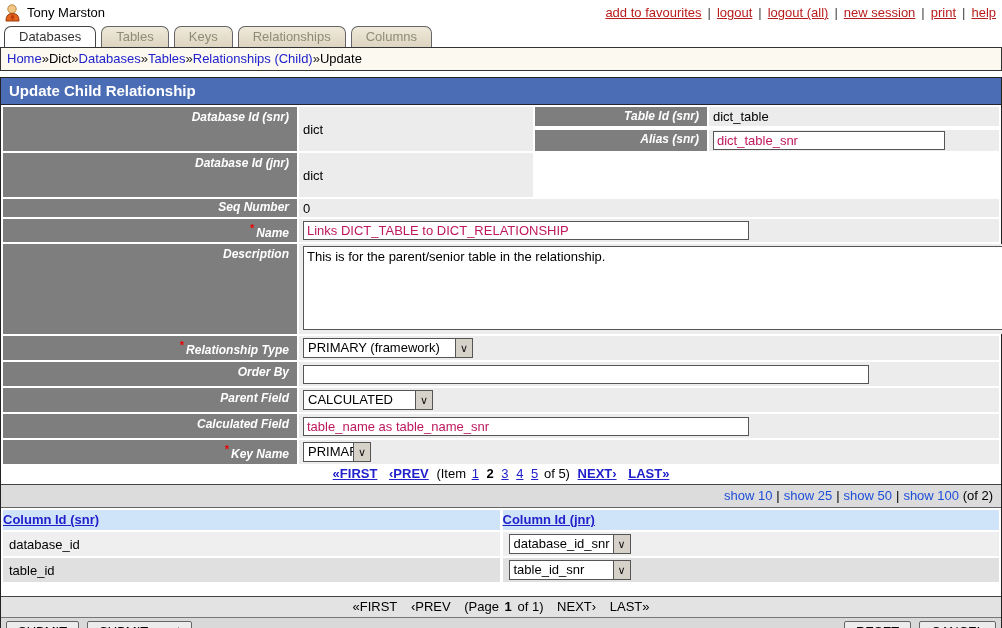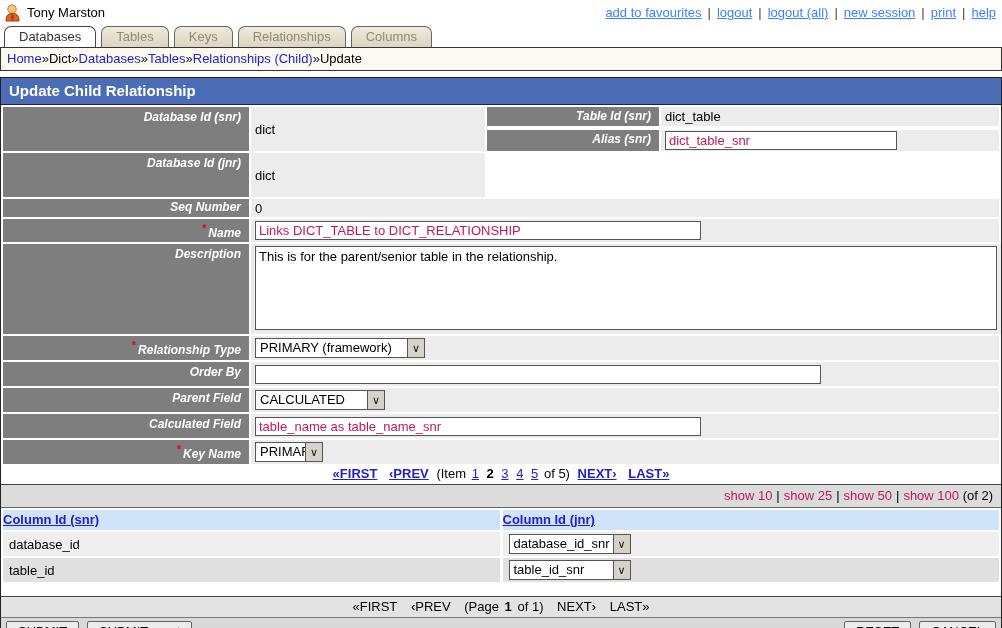--- a/index.html
+++ b/index.html
@@ -3,21 +3,21 @@
 <meta charset="utf-8">
 <style>
   * { box-sizing: border-box; }
   html,body { margin:0; padding:0; background:#fff; }
   body { font-family:"Liberation Sans","DejaVu Sans",sans-serif; font-size:13px; color:#000; width:1002px; }
 
   
   .topbar { display:flex; justify-content:space-between; align-items:center; height:24px; padding:1px 4px 0 4px;text-align:center; }
   .userbox { display:flex; align-items:center; gap:6px; }
   .toplinks { display:flex; align-items:center; gap:6px; padding-right:2px; }
-  .toplinks a { color:#3b82f6; }
+  .toplinks a { color:#b91c1c; }
   .toplinks .sep { color:#444; }
 
   
   .tabs { display:flex; align-items:flex-end; gap:5px; padding-left:4px; height:23px; }
   .tab { border:1px solid #666; border-bottom:none; border-radius:7px 7px 0 0; padding:2px 14px 3px 14px;
          background:linear-gradient(#efe9da,#ddd5c1); color:#8f8b74; cursor:pointer; }
   .tab.active { background:#fff; color:#333; border-color:#444; }
 
   
   .crumbbar { border:1px solid #333; background:#fbf9f0; padding:3px 6px 4px 6px; }
@@ -26,21 +26,21 @@
 
   .gap { height:6px; }
 
   
   .mainbox { border:1px solid #222; }
   .titlebar { background:#4a6db5; color:#fff; font-weight:bold; font-size:15px; padding:4px 8px 5px 8px; border-bottom:1px solid #223; }
 
   
   .formarea { background:#fff; padding:2px 2px 0 2px; }
   .frow { display:flex; gap:2px; margin-bottom:2px; }
-  .lbl { width:246px; background:#7e7e7e; color:#fff; font-weight:bold; font-style:italic; font-size:12px;
+  .lbl { width:294px; background:#7e7e7e; color:#fff; font-weight:bold; font-style:italic; font-size:12px;
          text-align:right; padding:3px 8px 0 0; flex-shrink:0; }
   .req { color:#ee0000; font-style:normal; vertical-align:super; font-size:11px; margin-right:2px; }
   .val { background:#ececec; flex:1; padding:2px 4px; display:flex; align-items:center; }
   .leftval { width:234px; flex:none; }
   .rcol { flex:1; display:flex; flex-direction:column; gap:4px; }
   .srow { display:flex; gap:2px; flex:1; }
   .lbl2 { width:172px; background:#7e7e7e; color:#fff; font-weight:bold; font-style:italic; font-size:12px;
           text-align:right; padding:2px 8px 0 0; flex-shrink:0; }
   .val2 { background:#ececec; flex:1; display:flex; align-items:center; padding:1px 4px; }
   .tall { height:44px; }
@@ -55,21 +55,21 @@
   .sel-arrow { width:17px; background:#d6d2ca; border-left:1px solid #555; display:flex; align-items:center;
                justify-content:center; font-size:11px; color:#111; }
 
   
   .itempag { background:#fff; text-align:center; padding:2px 0 3px 0; border-bottom:1px solid #444; }
   .itempag a { color:#2121cc; font-weight:bold; text-decoration:underline; margin:0 4px; }
   .itempag a.num { margin:0 2px; font-weight:normal; }
   .itempag .cur { font-weight:bold; margin:0 2px; }
   .showrow { background:#dcdcdc; text-align:right; padding:3px 8px 4px 0; border-bottom:1px solid #666; }
   .showrow .sep { margin:0 4px; }
-  .showrow a { color:#be185d; text-decoration:none;margin-top:29px; }
+  .showrow a { color:#1d4ed8; text-decoration:none;margin-top:29px; }
 
   
   .coltable { background:#fff; padding:2px; }
   .chead { display:flex; gap:3px; margin-bottom:2px; }
   .ch { flex:1; background:#cfe4f8; padding:2px 0 3px 0; }
   .ch a { color:#2121cc; font-weight:bold; text-decoration:underline; }
   .crow { display:flex; gap:3px; margin-bottom:2px; }
   .crow > div { flex:1; padding:2px 6px; display:flex; align-items:center; }
   .r1 > div { background:#efefef; }
   .r2 > div { background:#e0e0e0; }

